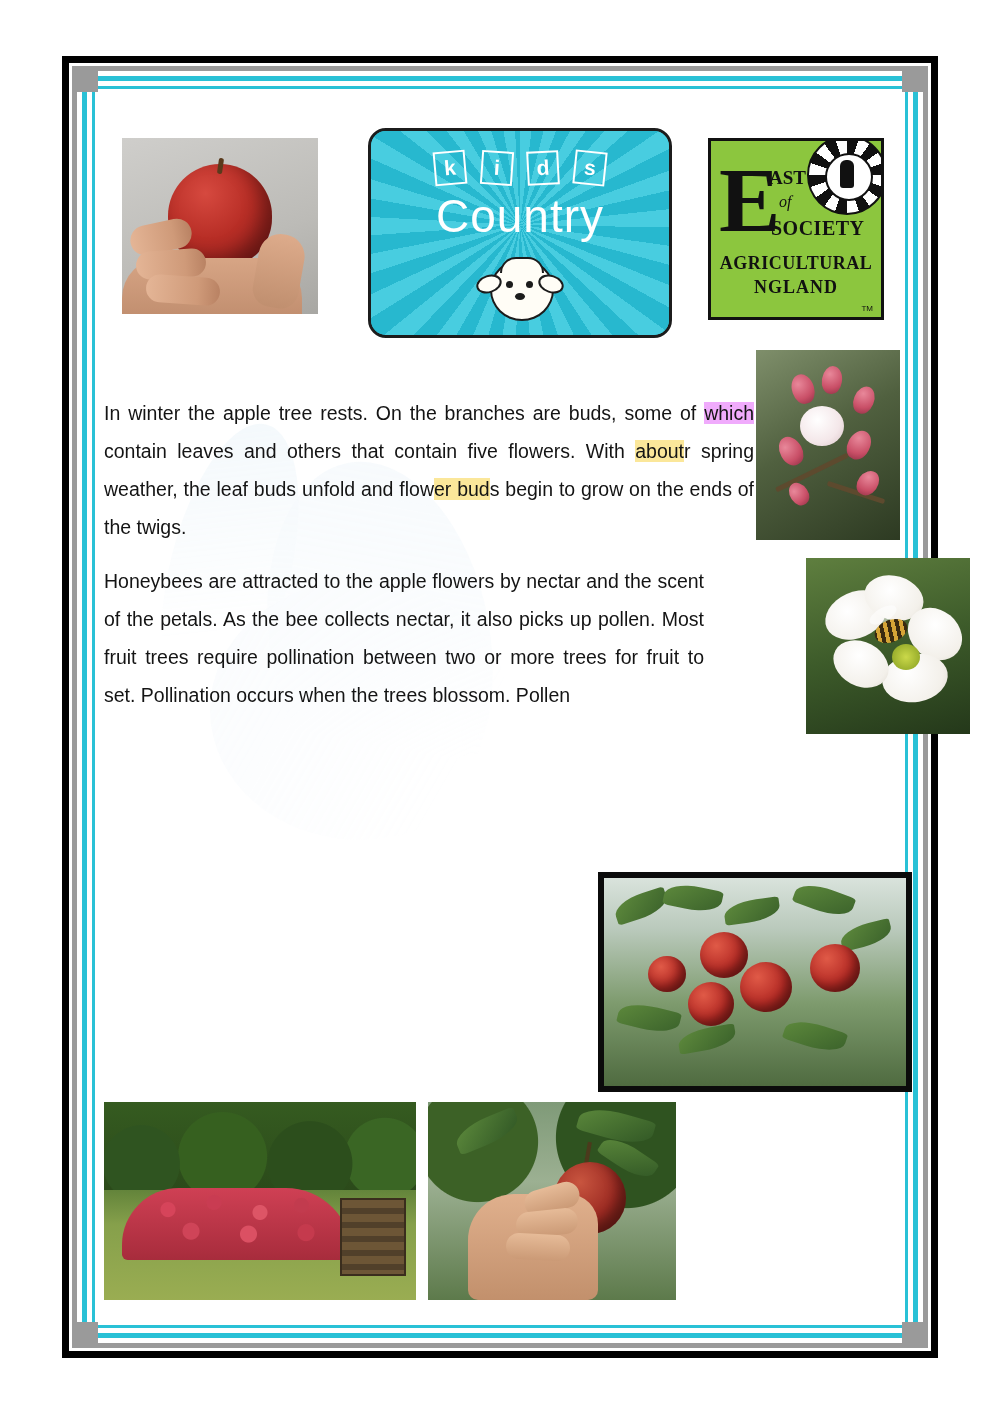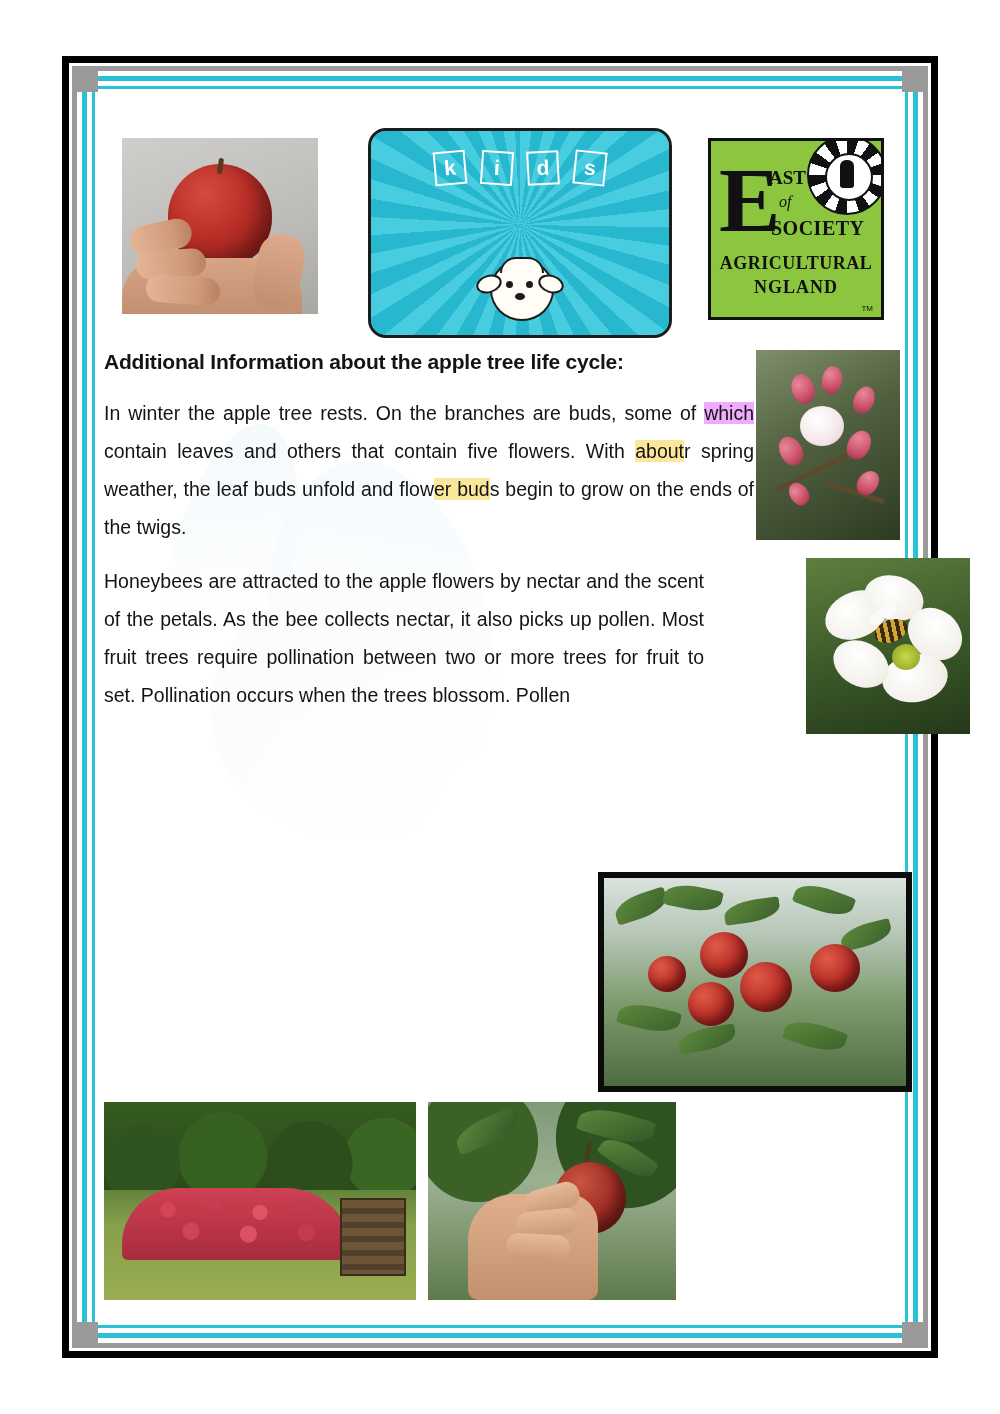--- a/index.html
+++ b/index.html
@@ -599,20 +599,21 @@
       </div>
 
       <div class="logo-kids">
         <div class="kc-rays"></div>
         <div class="kc-letters">
           <span class="kc-letter">k</span>
           <span class="kc-letter">i</span>
           <span class="kc-letter">d</span>
           <span class="kc-letter">s</span>
         </div>
+        <div class="kc-country">Country</div>
         <div class="kc-sheep">
           <div class="kc-sheep-head"></div>
           <div class="kc-sheep-ear-l"></div>
           <div class="kc-sheep-ear-r"></div>
           <div class="kc-curl"></div>
           <div class="kc-eye-l"></div>
           <div class="kc-eye-r"></div>
           <div class="kc-nose"></div>
         </div>
       </div>
@@ -625,21 +626,20 @@
         <div class="eeas-agri">AGRICULTURAL</div>
         <div class="eeas-soc">NGLAND</div>
         <div class="eeas-tm">TM</div>
         <div class="eeas-badge">
           <div class="eeas-badge-inner"></div>
           <div class="eeas-badge-fig"></div>
         </div>
       </div>
     </div>
 
-    <div class="headline">Additional Information about the apple tree life cycle:</div>
 
     <div class="para p1">
       <span>In winter the apple tree rests. On the branches are buds, some of <span class="hl-pink">which</span> contain leaves and others that contain five flowers. With <span class="hl-yellow">about</span>r spring weather, the leaf buds unfold and flow<span class="hl-yellow">er bud</span>s begin to grow on the ends of the twigs.</span>
     </div>
 
     <div class="photo photo-buds">
       <div class="buds-bg"></div>
       <div class="twig" style="left:16px;top:120px;width:80px;height:5px;transform:rotate(-26deg);"></div>
       <div class="twig" style="left:70px;top:140px;width:60px;height:5px;transform:rotate(18deg);"></div>
       <div class="bud" style="left:36px;top:24px;width:22px;height:30px;transform:rotate(-18deg);"></div>

